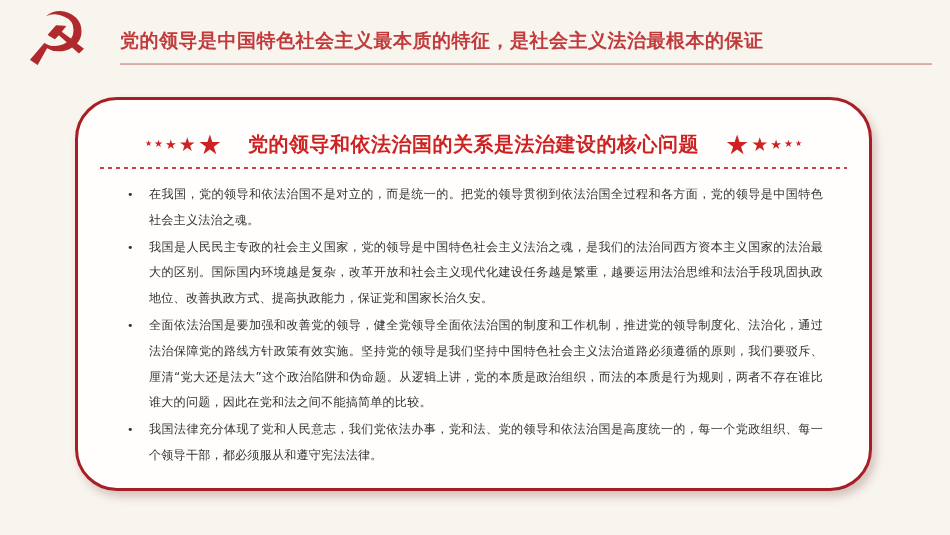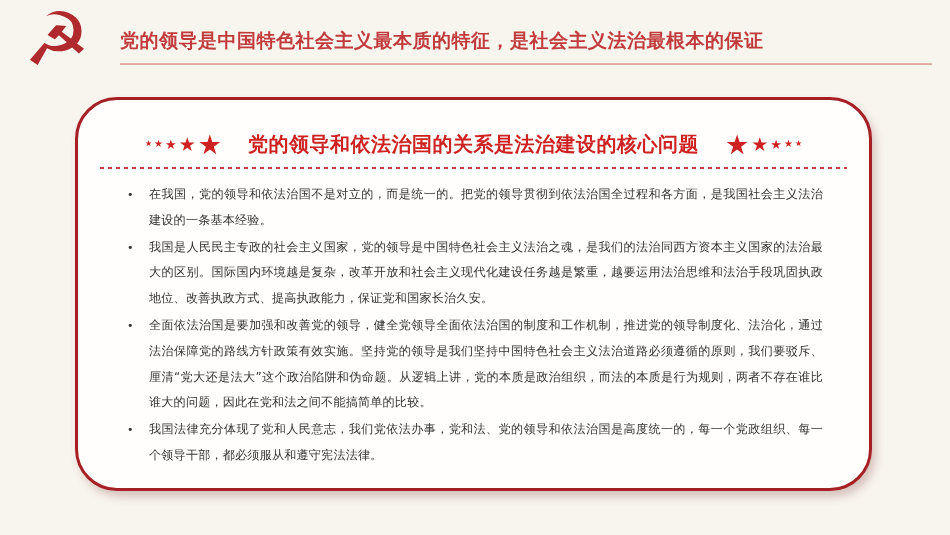--- a/index.html
+++ b/index.html
@@ -123,21 +123,21 @@
         <span class="star sz2">★</span>
         <span class="star sz1">★</span>
       </div>
     </div>
 
     <div class="dashed-divider"></div>
 
     <ul class="bullets">
       <li class="bullet-item">
         <span class="dot">•</span>
-        <span class="bullet-text">在我国，党的领导和依法治国不是对立的，而是统一的。把党的领导贯彻到依法治国全过程和各方面，是我国社会主义法治建设的一条基本经验。</span>
+        <span class="bullet-text">在我国，党的领导和依法治国不是对立的，而是统一的。把党的领导贯彻到依法治国全过程和各方面，党的领导是中国特色社会主义法治之魂。</span>
       </li>
       <li class="bullet-item">
         <span class="dot">•</span>
         <span class="bullet-text">我国是人民民主专政的社会主义国家，党的领导是中国特色社会主义法治之魂，是我们的法治同西方资本主义国家的法治最大的区别。国际国内环境越是复杂，改革开放和社会主义现代化建设任务越是繁重，越要运用法治思维和法治手段巩固执政地位、改善执政方式、提高执政能力，保证党和国家长治久安。</span>
       </li>
       <li class="bullet-item">
         <span class="dot">•</span>
         <span class="bullet-text">全面依法治国是要加强和改善党的领导，健全党领导全面依法治国的制度和工作机制，推进党的领导制度化、法治化，通过法治保障党的路线方针政策有效实施。坚持党的领导是我们坚持中国特色社会主义法治道路必须遵循的原则，我们要驳斥、厘清“党大还是法大”这个政治陷阱和伪命题。从逻辑上讲，党的本质是政治组织，而法的本质是行为规则，两者不存在谁比谁大的问题，因此在党和法之间不能搞简单的比较。</span>
       </li>
       <li class="bullet-item">

